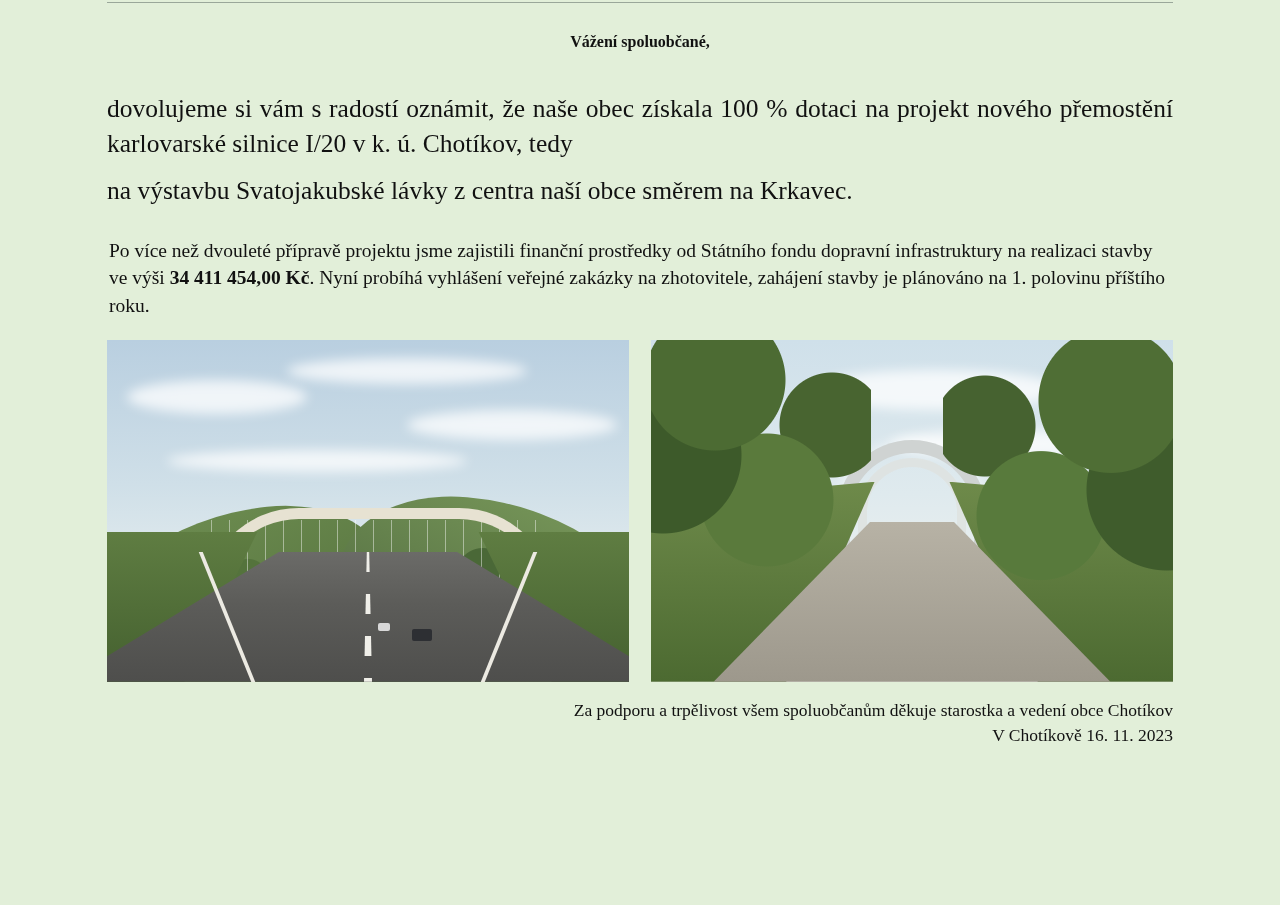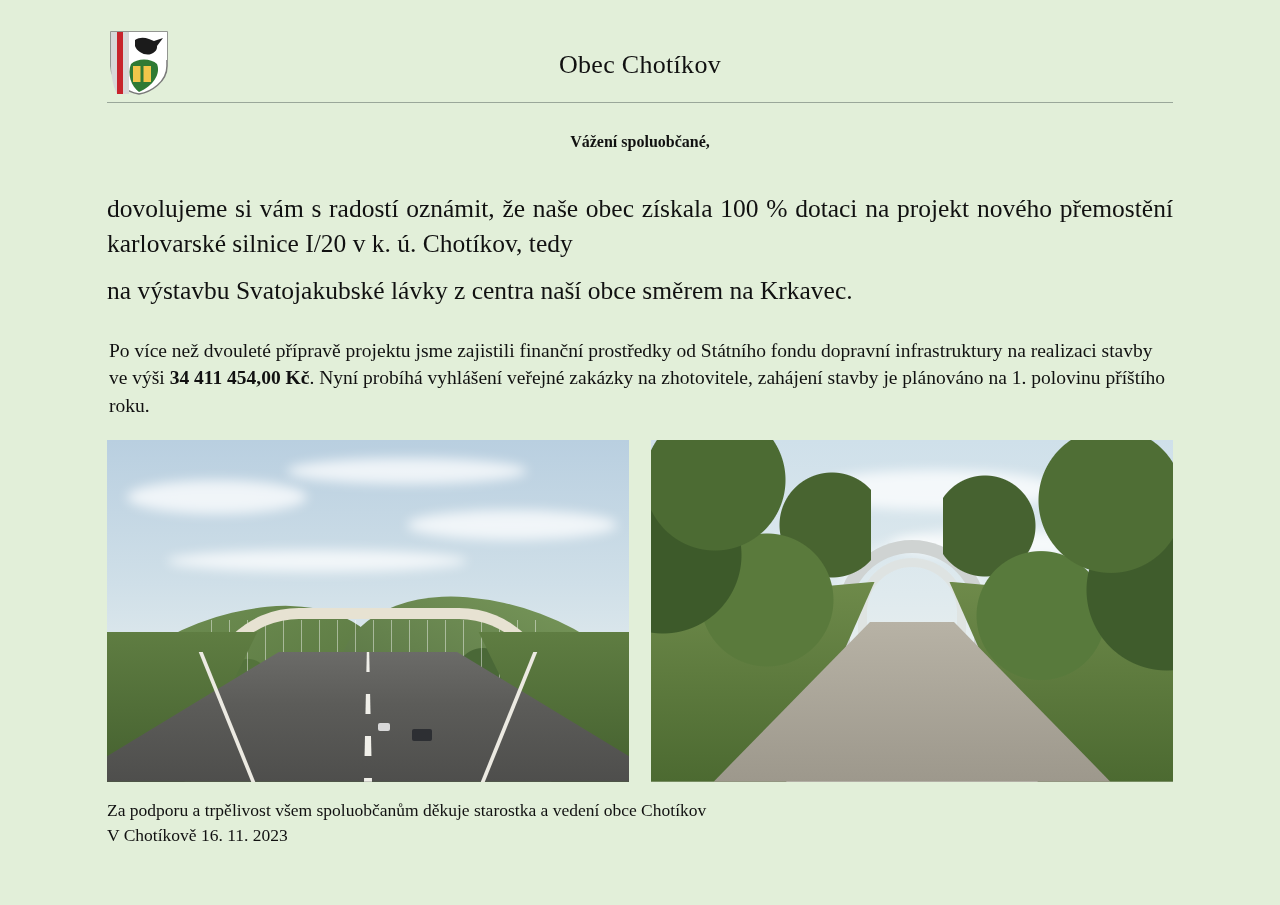--- a/index.html
+++ b/index.html
@@ -252,46 +252,30 @@
   .grass-r-l, .grass-r-r {
     position: absolute; bottom: 0; height: 200px; width: 260px;
     background: linear-gradient(#6e8a4a, #4c6a31);
   }
   .grass-r-l { left: 0; clip-path: polygon(0% 10%, 86% 0%, 52% 100%, 0% 100%); }
   .grass-r-r { right: 0; clip-path: polygon(14% 0%, 100% 10%, 100% 100%, 48% 100%); }
 
   
   .footer {
     margin-top: 16px;
-    text-align: left;
+    text-align: right;
     font-size: 17.5px;
     line-height: 1.45;
   }
 </style>
 </head>
 <body>
 
 <div class="page">
 
-  <div class="header">
-    <div class="crest">
-      <svg width="64" height="66" viewBox="0 0 64 66" xmlns="http://www.w3.org/2000/svg">
-        <path d="M4 2 H60 V36 C60 52 44 62 32 64 C20 62 4 52 4 36 Z" fill="#ffffff" stroke="#7a7a7a" stroke-width="1.5"></path>
-        <path d="M4 2 H22 V64 H10 C6 56 4 46 4 36 Z" fill="#d8d8d8"></path>
-        <path d="M10 2 H16 V64 H10 Z" fill="#c8232c"></path>
-        <path d="M22 2 H60 V30 H22 Z" fill="#ffffff"></path>
-        <path d="M24 34 C30 28 44 28 50 34 C54 44 46 56 32 62 C24 56 20 44 24 34 Z" fill="#2f7a34"></path>
-        <path d="M26 36 H44 V52 H26 Z" fill="#f2c64a"></path>
-        <path d="M35 36 L35 52" stroke="#2f7a34" stroke-width="3"></path>
-        <path d="M28 10 C34 6 42 8 48 12 C52 16 50 22 44 24 C38 26 30 22 28 16 Z" fill="#1b1b1b"></path>
-        <path d="M44 12 L56 8 L50 16 Z" fill="#1b1b1b"></path>
-      </svg>
-    </div>
-    <div class="header-title">Obec Chotíkov</div>
-  </div>
   <div class="header-rule"></div>
 
   <div class="salutation">Vážení spoluobčané,</div>
 
   <div class="lead">
     <span>dovolujeme si vám s radostí oznámit, že naše obec získala 100 % dotaci</span>
     <span>na projekt nového přemostění karlovarské silnice I/20 v k. ú. Chotíkov, tedy</span>
     <span class="last-line">na výstavbu Svatojakubské lávky z centra naší obce směrem na Krkavec.</span>
   </div>
 

